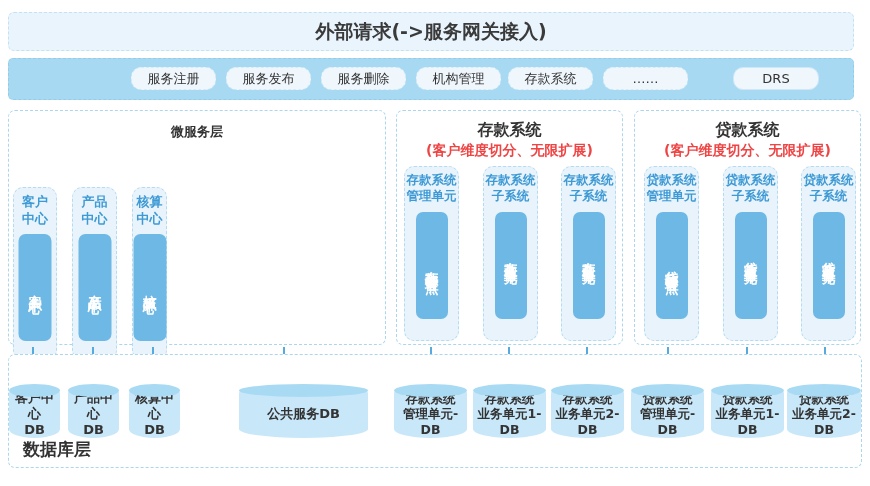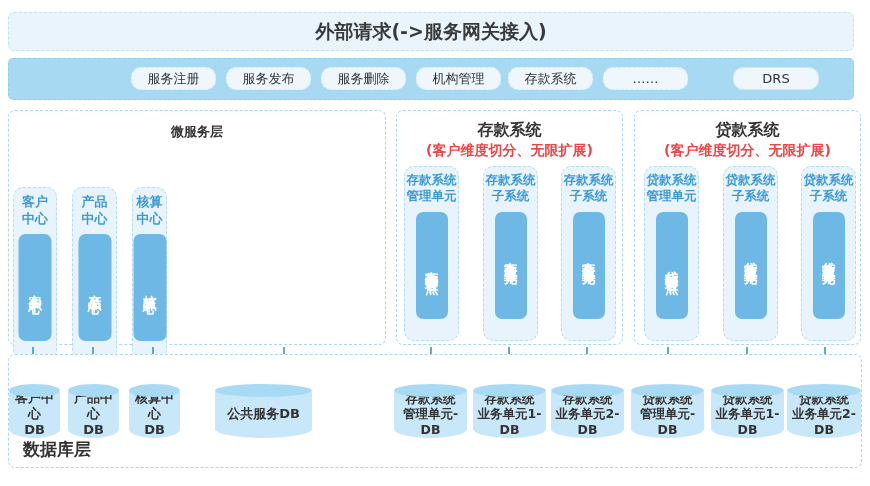--- a/index.html
+++ b/index.html
@@ -75,21 +75,21 @@
             background:#fff;border:1px dashed #abd6ee;border-radius:7px;box-sizing:border-box;}
   .db-label{position:absolute;left:14px;bottom:6px;font-size:17px;font-weight:bold;color:#333;}
   .cyl{position:absolute;top:29px;height:54px;}
   .cyl::before{content:'';position:absolute;left:0;top:0;width:100%;height:13px;
                background:#a9daf3;border-radius:50%;z-index:2;}
   .cyl-body{position:absolute;left:0;top:6px;bottom:0;width:100%;background:#c8e7f9;
             border-radius:4px 4px 50% 50% / 4px 4px 9px 9px;
             display:flex;align-items:center;justify-content:center;text-align:center;
             font-size:13px;font-weight:600;color:#333;line-height:1.25;white-space:pre-line;}
   .y0{left:0px;width:51px}.y1{left:59px;width:51px}.y2{left:120px;width:51px}
-  .y3{left:206px;width:97px}
+  .y3{left:230px;width:129px}
   .y4{left:385px;width:73px}.y5{left:464px;width:73px}.y6{left:542px;width:73px}
   .y7{left:622px;width:73px}.y8{left:702px;width:73px}.y9{left:778px;width:74px}
   .y4 .cyl-body,.y5 .cyl-body,.y6 .cyl-body,.y7 .cyl-body,.y8 .cyl-body,.y9 .cyl-body{font-size:12.5px;}
 
   
   .arrow{position:absolute;top:347px;width:10px;height:33px;}
   .arrow-line{position:absolute;left:4px;top:0;width:2px;height:24px;background:#57aadc;}
   .arrow-head{position:absolute;left:0;top:24px;width:0;height:0;
               border-left:5px solid transparent;border-right:5px solid transparent;
               border-top:9px solid #57aadc;}

